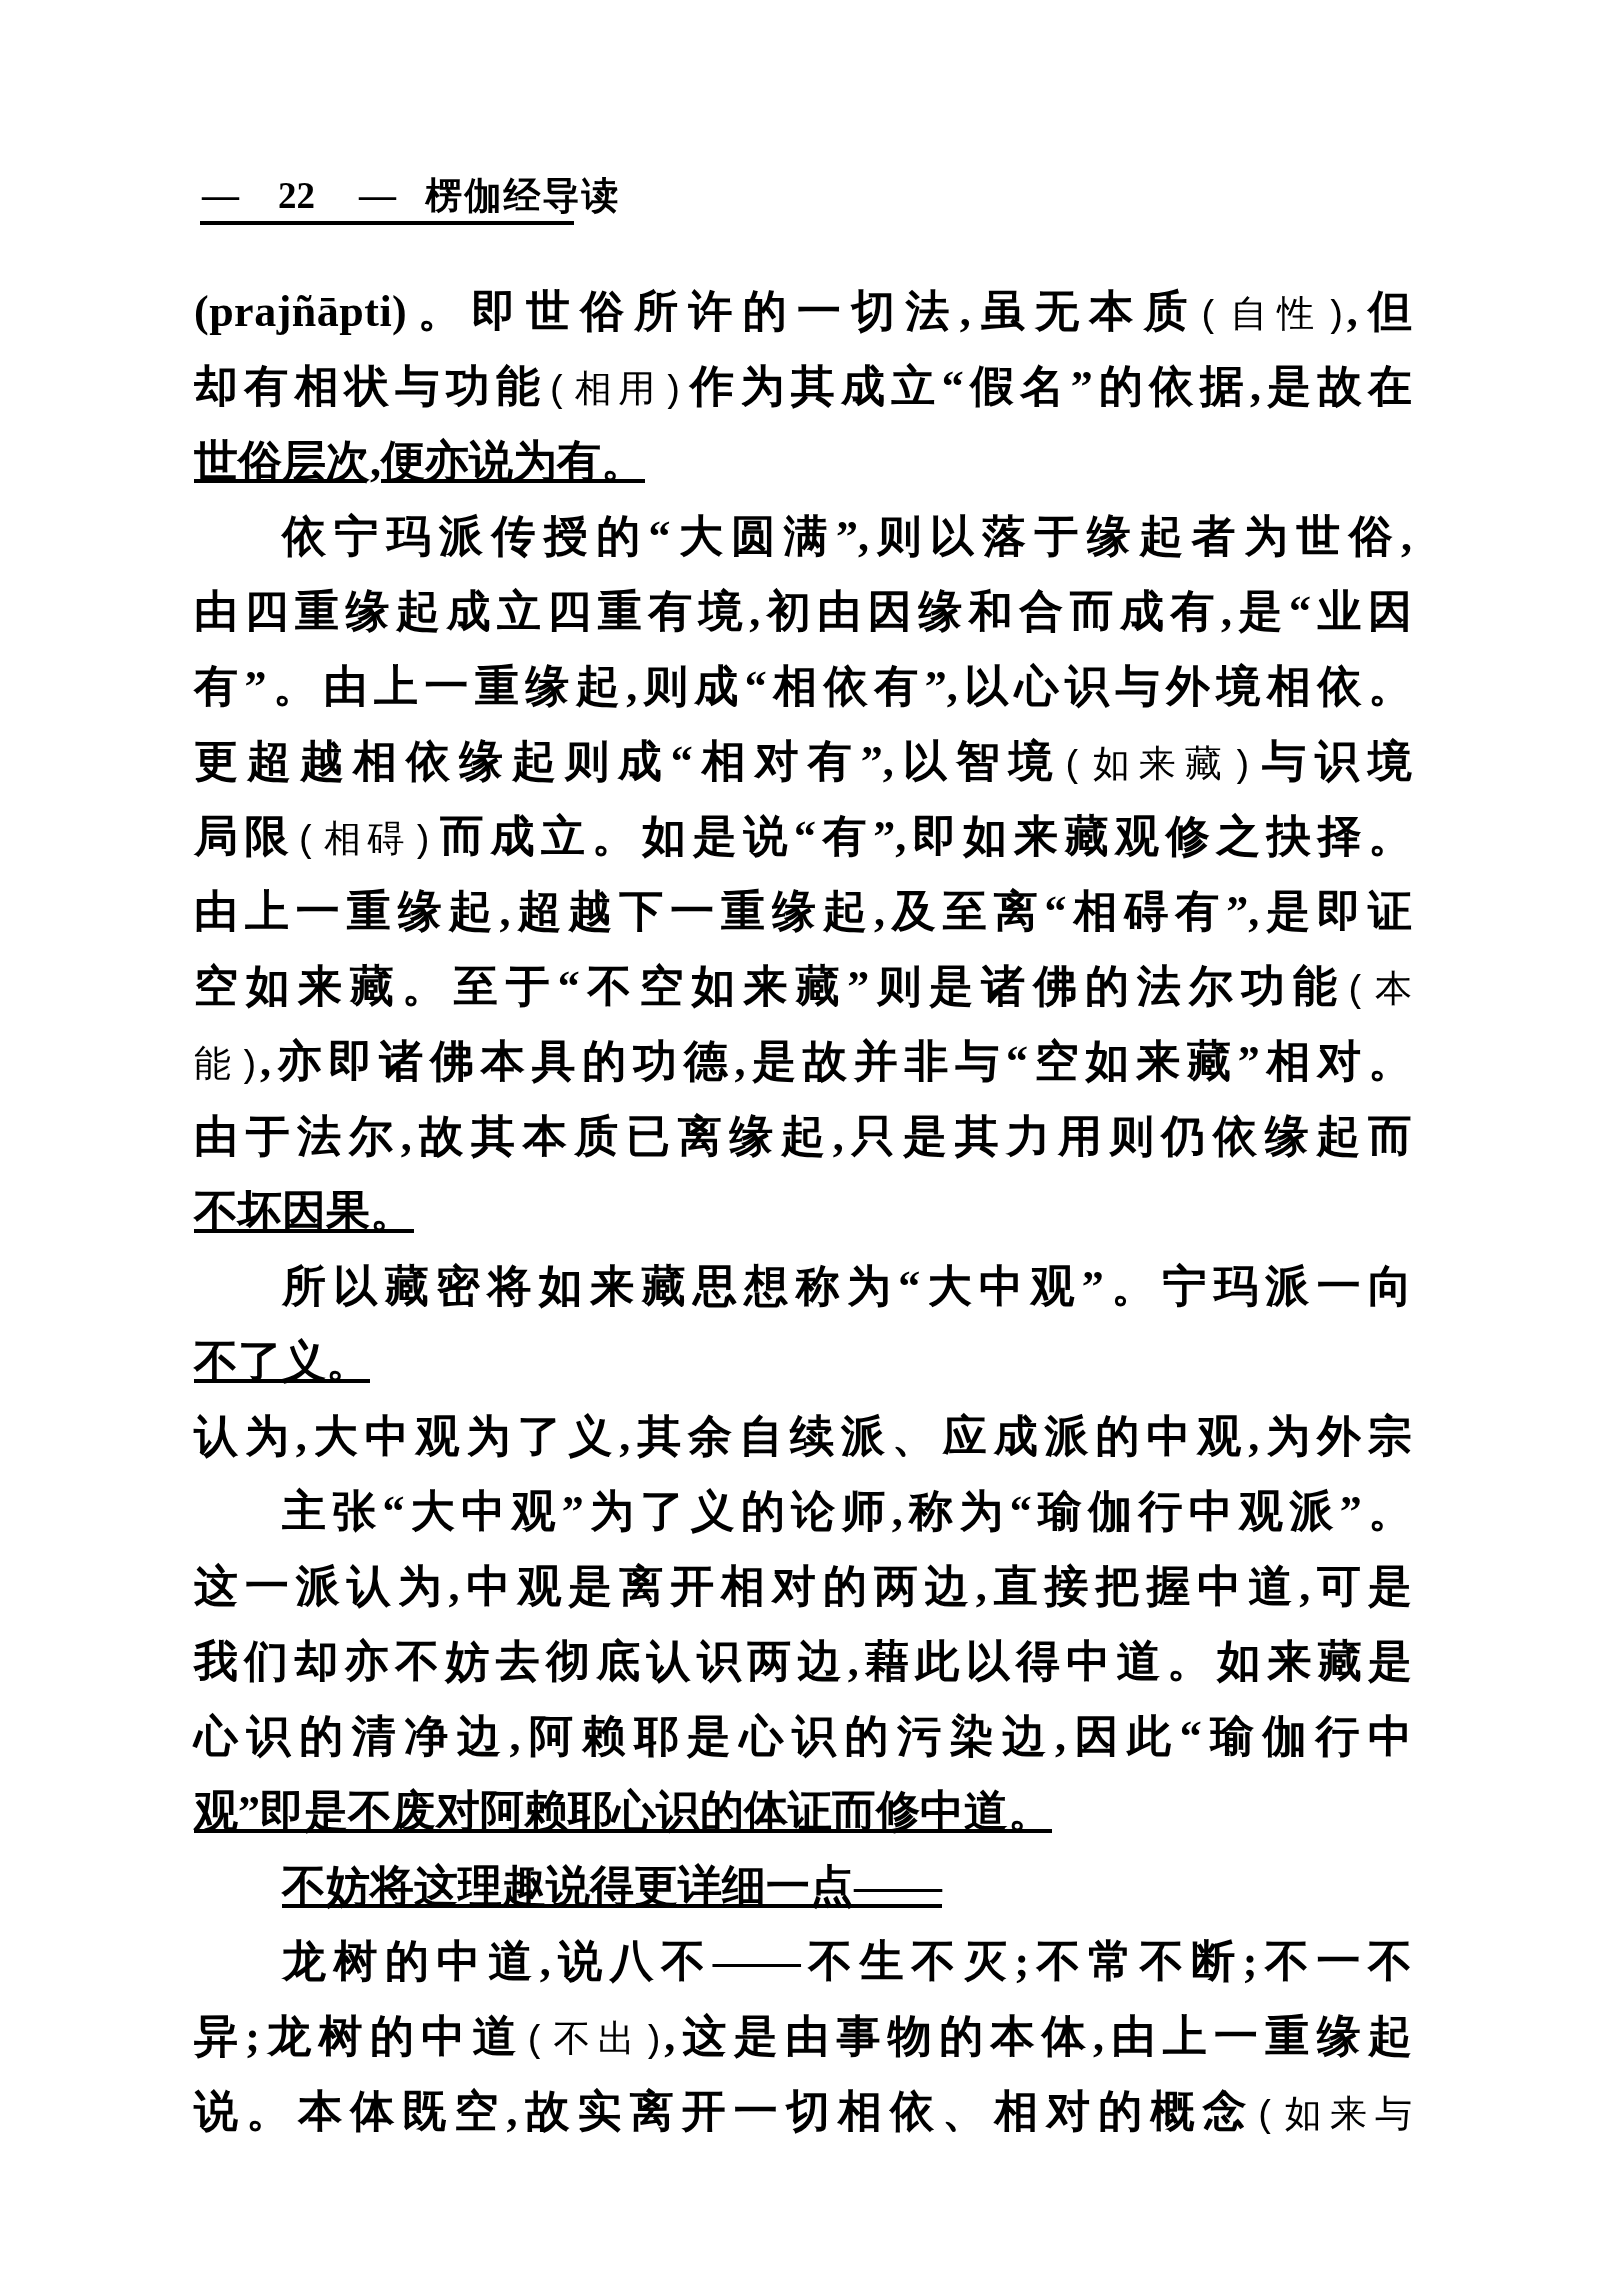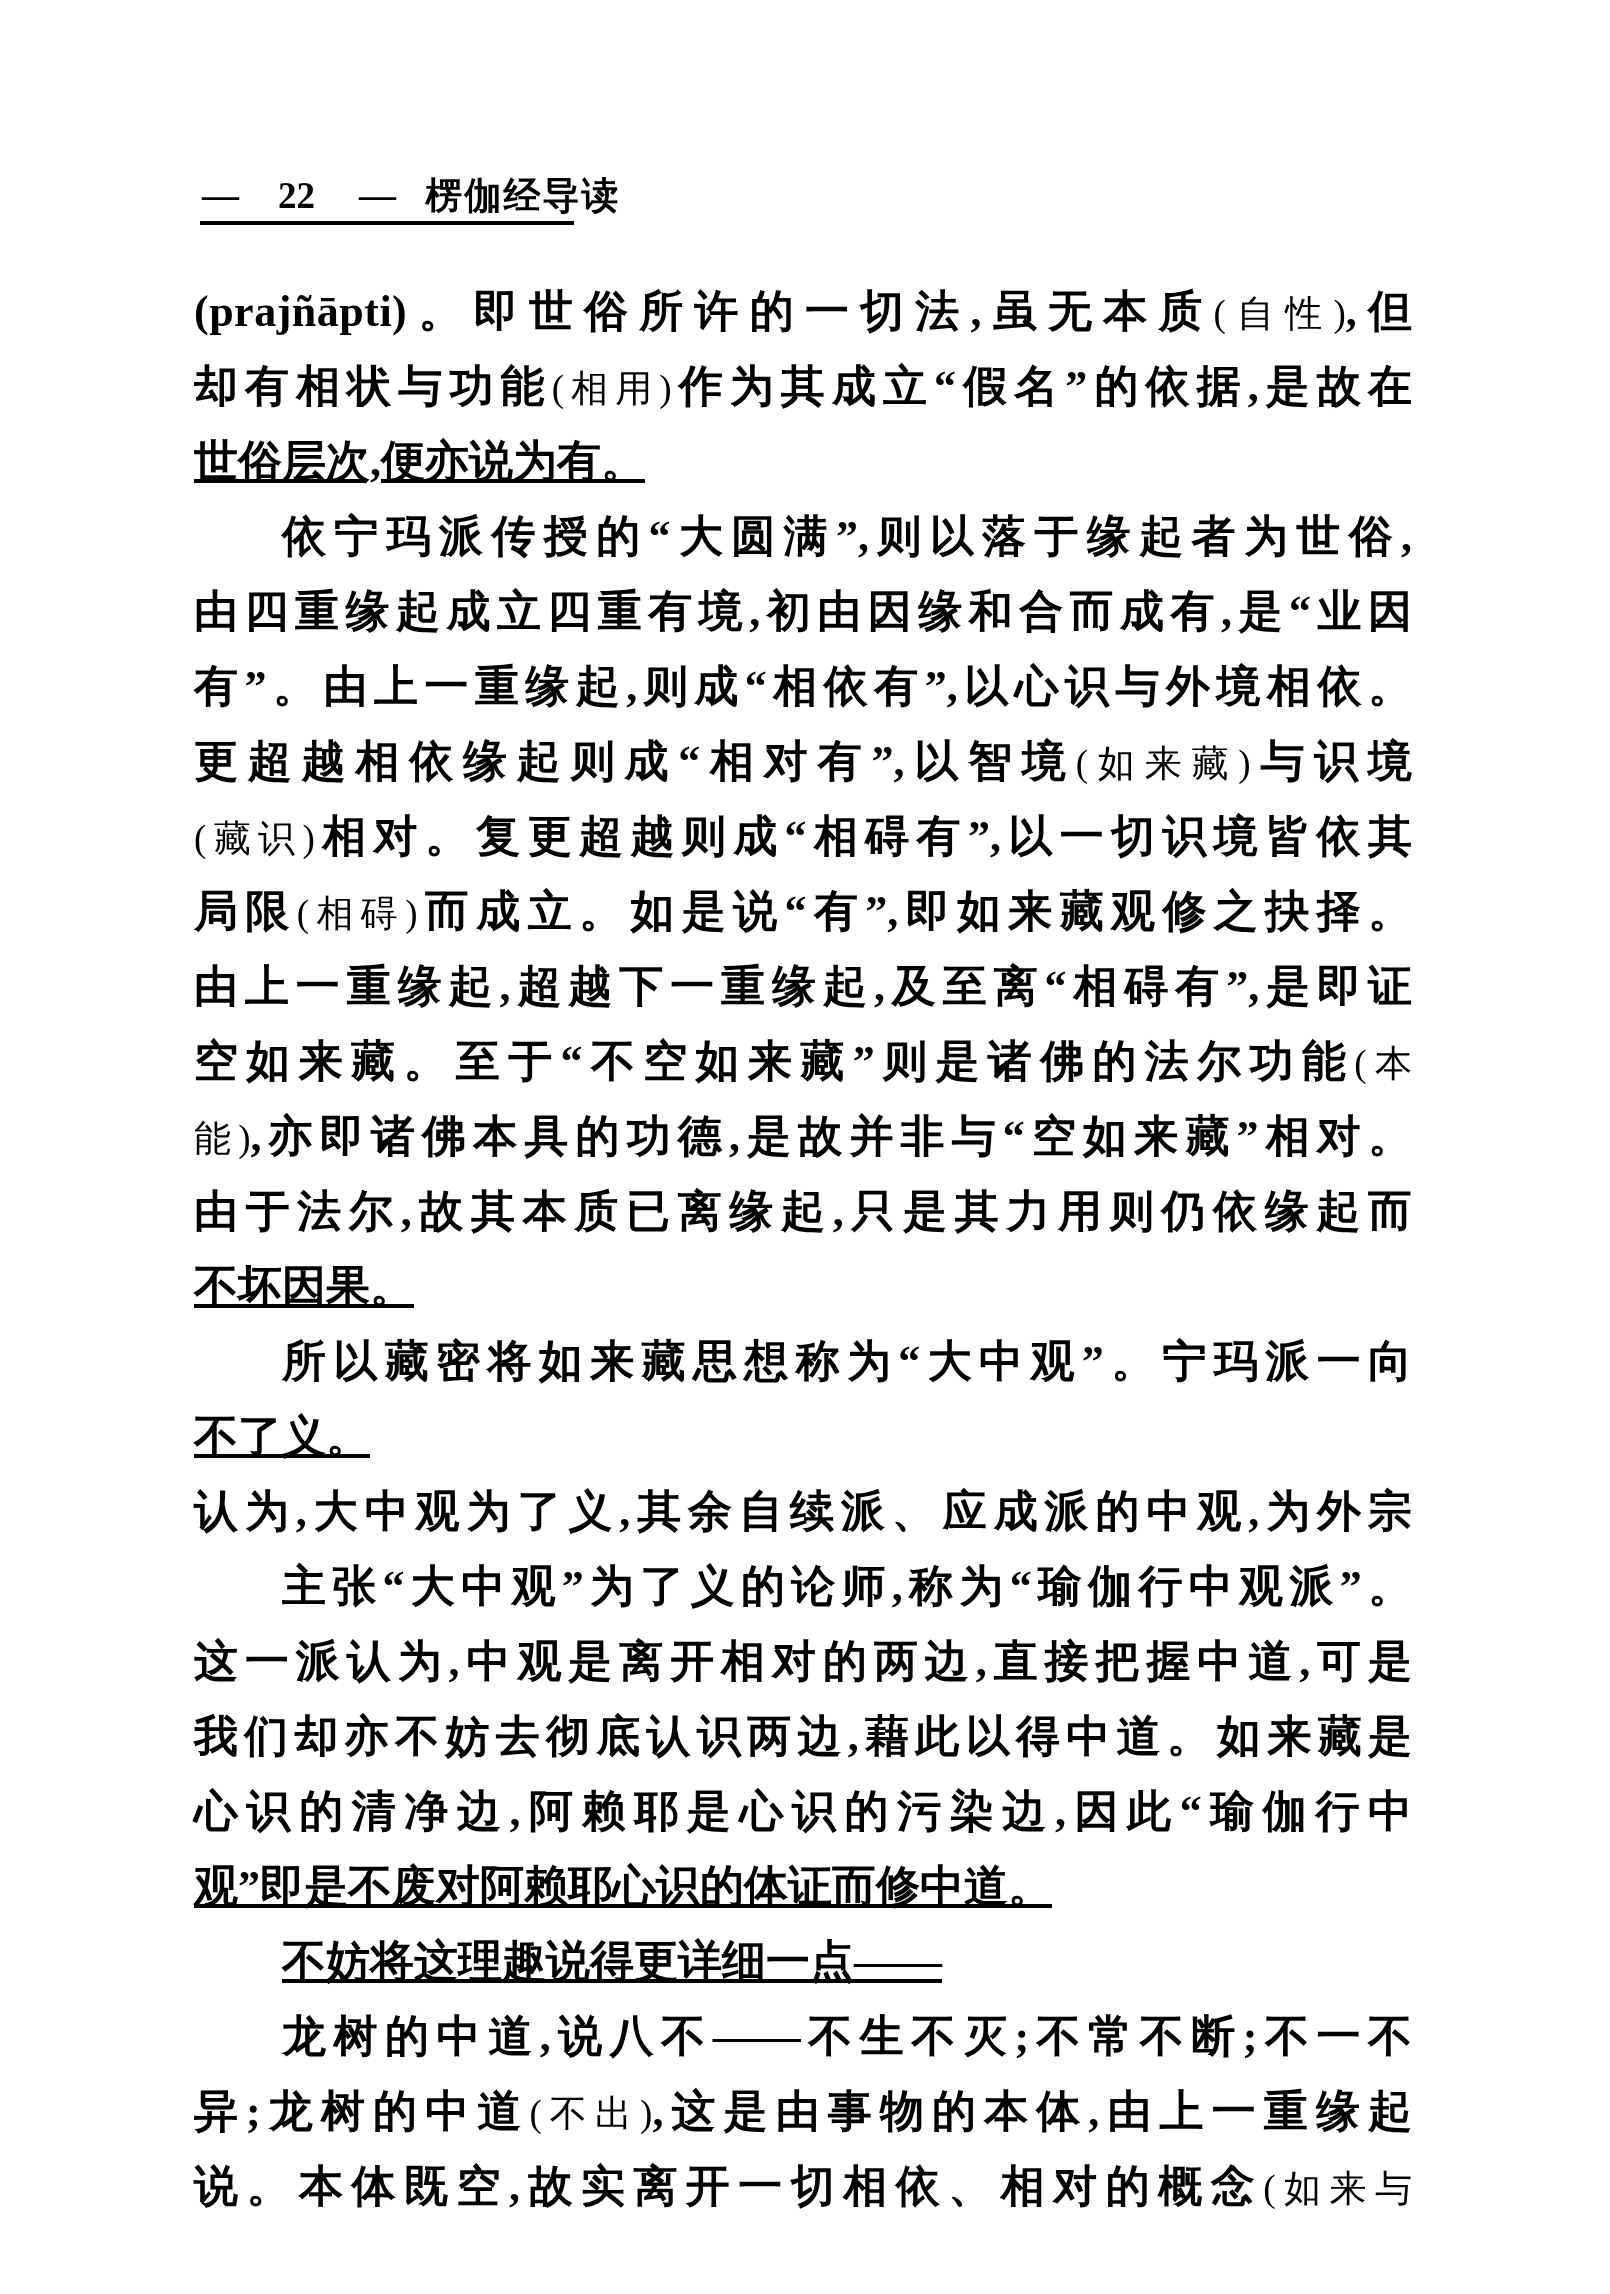--- a/index.html
+++ b/index.html
@@ -58,40 +58,39 @@
   }
   .line.end {
     text-align: left;
     text-align-last: left;
     text-decoration: underline;
   }
   .line.indent {
     text-indent: 2em;
   }
   .r-main  { font-weight: 600; }
-  .r-annot { font-size: 37px; font-weight: 400; }
+  .r-annot { font-size: 37px; font-weight: 400; font-family: Liberation Mono, monospace; }
   .r-latin { font-weight: 600; letter-spacing: 0.5px; }
 </style>
 </head>
 <body>
 
 <div class="page">
   <div class="header">
     <span class="h-dash-left">—</span><span class="h-num">22</span><span class="h-dash-right">—</span><span class="h-title">楞伽经导读</span>
   </div>
   <div class="header-rule"></div>
   <div class="body-text" id="body-text">
       <div class="line full"><span class="r-latin">(prajñāpti)</span><span class="r-main">。即世俗所许的一切法,虽无本质</span><span class="r-annot">(自性)</span><span class="r-main">,但</span></div>
       <div class="line full"><span class="r-main">却有相状与功能</span><span class="r-annot">(相用)</span><span class="r-main">作为其成立“假名”的依据,是故在</span></div>
       <div class="line end"><span class="r-main">世俗层次,便亦说为有。</span></div>
       <div class="line full indent"><span class="r-main">依宁玛派传授的“大圆满”,则以落于缘起者为世俗,</span></div>
       <div class="line full"><span class="r-main">由四重缘起成立四重有境,初由因缘和合而成有,是“业因</span></div>
       <div class="line full"><span class="r-main">有”。由上一重缘起,则成“相依有”,以心识与外境相依。</span></div>
       <div class="line full"><span class="r-main">更超越相依缘起则成“相对有”,以智境</span><span class="r-annot">(如来藏)</span><span class="r-main">与识境</span></div>
-      <div class="line full"><span class="r-annot">(藏识)</span><span class="r-main">相对。复更超越则成“相碍有”,以一切识境皆依其</span></div>
       <div class="line full"><span class="r-main">局限</span><span class="r-annot">(相碍)</span><span class="r-main">而成立。如是说“有”,即如来藏观修之抉择。</span></div>
       <div class="line full"><span class="r-main">由上一重缘起,超越下一重缘起,及至离“相碍有”,是即证</span></div>
       <div class="line full"><span class="r-main">空如来藏。至于“不空如来藏”则是诸佛的法尔功能</span><span class="r-annot">(本</span></div>
       <div class="line full"><span class="r-annot">能)</span><span class="r-main">,亦即诸佛本具的功德,是故并非与“空如来藏”相对。</span></div>
       <div class="line full"><span class="r-main">由于法尔,故其本质已离缘起,只是其力用则仍依缘起而</span></div>
       <div class="line end"><span class="r-main">不坏因果。</span></div>
       <div class="line full indent"><span class="r-main">所以藏密将如来藏思想称为“大中观”。宁玛派一向</span></div>
       <div class="line end"><span class="r-main">不了义。</span></div>
       <div class="line full"><span class="r-main">认为,大中观为了义,其余自续派、应成派的中观,为外宗</span></div>
       <div class="line full indent"><span class="r-main">主张“大中观”为了义的论师,称为“瑜伽行中观派”。</span></div>

